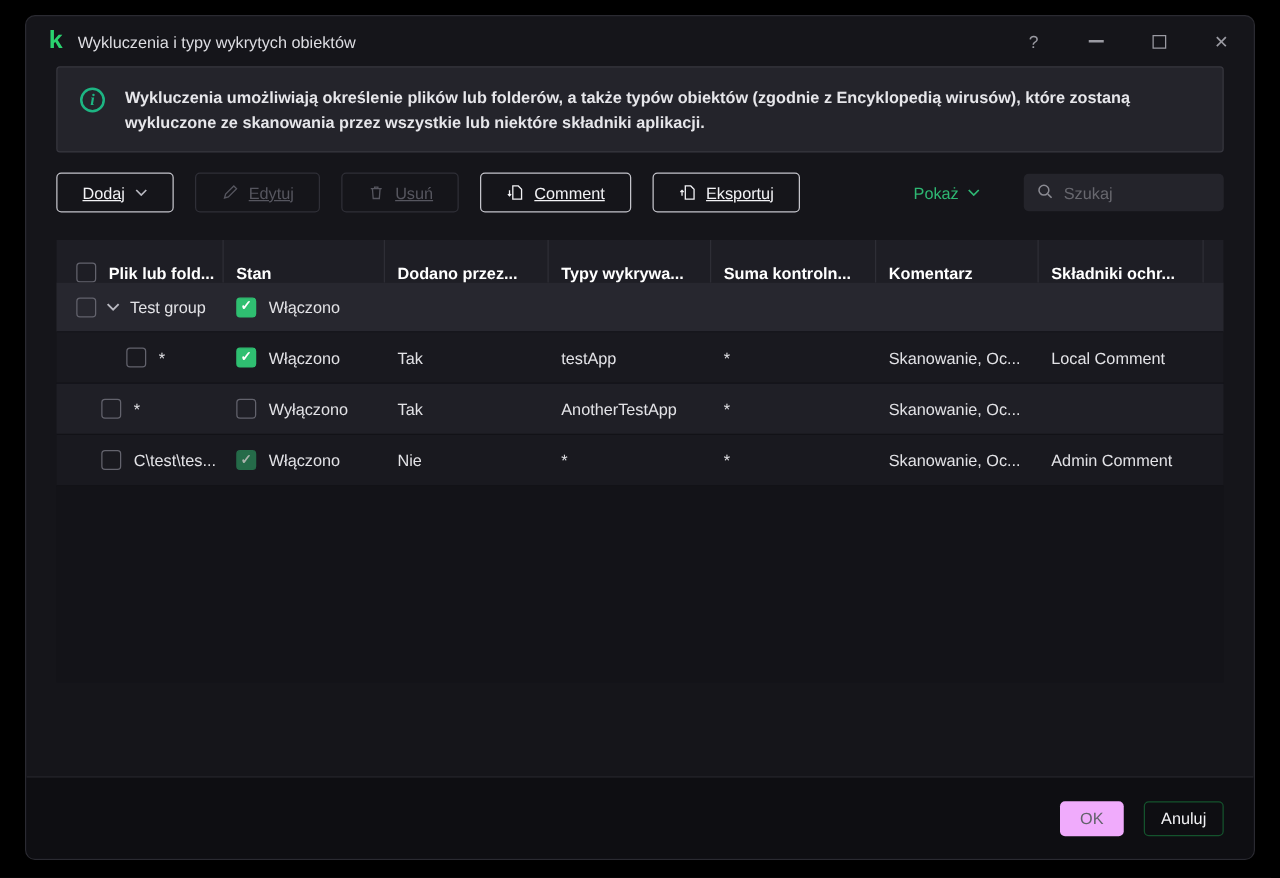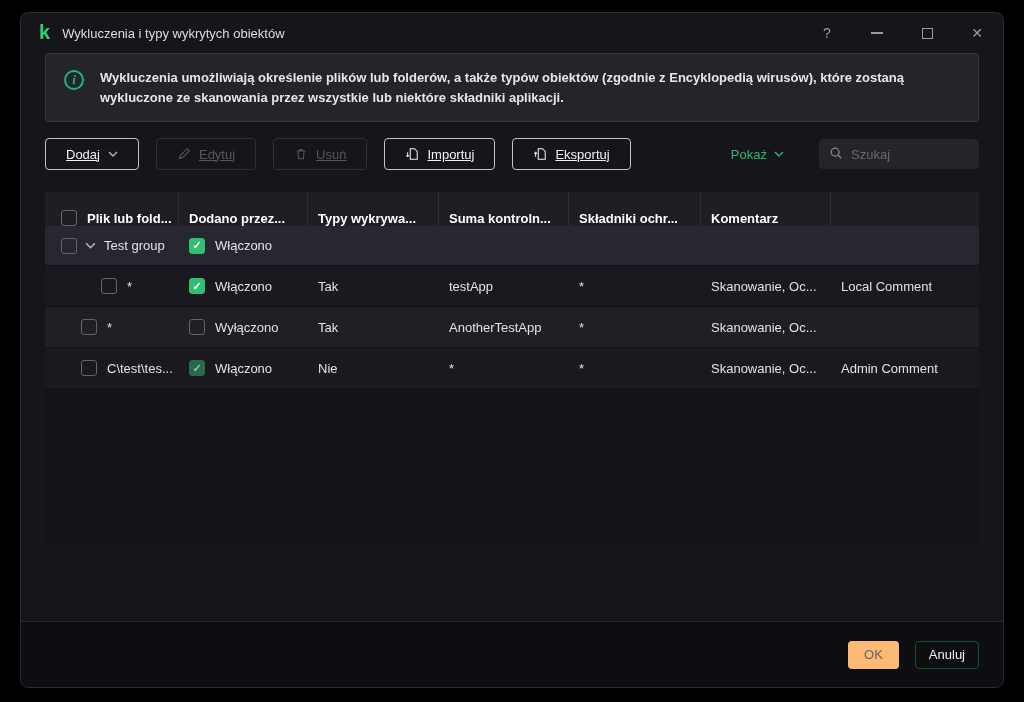--- a/index.html
+++ b/index.html
@@ -92,21 +92,21 @@
   .checkbox.locked.checked { background: #256b49; border-color: #256b49; }
   .checkbox.locked.checked::after { color: #aab3ac; }
   .chev { color: #b8b8c0; display: inline-flex; }
   
   .footer {
     flex: none; height: 66px; background: #0e0e12; border-top: 1px solid #26262c;
     display: flex; align-items: center; justify-content: flex-end; gap: 16px; padding: 0 24px;
   }
   .btn-ok {
     height: 28px; padding: 0 16px; border-radius: 4px; border: none;
-    background: #fdba74; color: #62626b; font-size: 13px; font-family: "Liberation Sans", sans-serif;
+    background: #f0abfc; color: #62626b; font-size: 13px; font-family: "Liberation Sans", sans-serif;
   }
   .btn-cancel {
     height: 28px; padding: 0 13px; border-radius: 4px; background: transparent;
     border: 1px solid #14532d; color: #f2f2f5; font-size: 13px; cursor: pointer;
     font-family: "Liberation Sans", sans-serif;
   }
 </style>
 </head>
 <body>
 
@@ -159,21 +159,21 @@
         </span>
         <span>Usuń</span>
       </button>
       <button class="btn">
         <span>
           <svg viewBox="0 0 16 16" width="14" height="14">
               <path d="M6 2h5l3 3v9H6z" fill="none" stroke="currentColor" stroke-width="1.2"></path>
               <path d="M3 6v5M1.5 9.5L3 11l1.5-1.5" fill="none" stroke="currentColor" stroke-width="1.2"></path>
             </svg>
         </span>
-        <span>Importuj</span>
+        <span>Comment</span>
       </button>
       <button class="btn">
         <span>
           <svg viewBox="0 0 16 16" width="14" height="14">
               <path d="M6 2h5l3 3v9H6z" fill="none" stroke="currentColor" stroke-width="1.2"></path>
               <path d="M3 11V6M1.5 7.5L3 6l1.5 1.5" fill="none" stroke="currentColor" stroke-width="1.2"></path>
             </svg>
         </span>
         <span>Eksportuj</span>
       </button>
@@ -197,25 +197,26 @@
         <input type="text" placeholder="Szukaj" style="">
       </div>
     </div>
 
     <div class="table-wrap">
       <div class="grid thead">
         <div class="cell cell-first">
           <span class="checkbox"></span>
           <span>Plik lub fold...</span>
         </div>
+        <div class="cell">Stan</div>
         <div class="cell">Dodano przez...</div>
         <div class="cell">Typy wykrywa...</div>
         <div class="cell">Suma kontroln...</div>
+        <div class="cell">Komentarz</div>
         <div class="cell">Składniki ochr...</div>
-        <div class="cell">Komentarz</div>
         <div class="cell"></div>
       </div>
 
       <div class="grid trow row-group">
         <div class="cell cell-first" style="gap:8px;">
           <span class="checkbox"></span>
           <span class="chev">
             <svg viewBox="0 0 10 6" width="11" height="7">
                 <path d="M1 1l4 4 4-4" fill="none" stroke="currentColor" stroke-width="1.4"></path>
               </svg>

